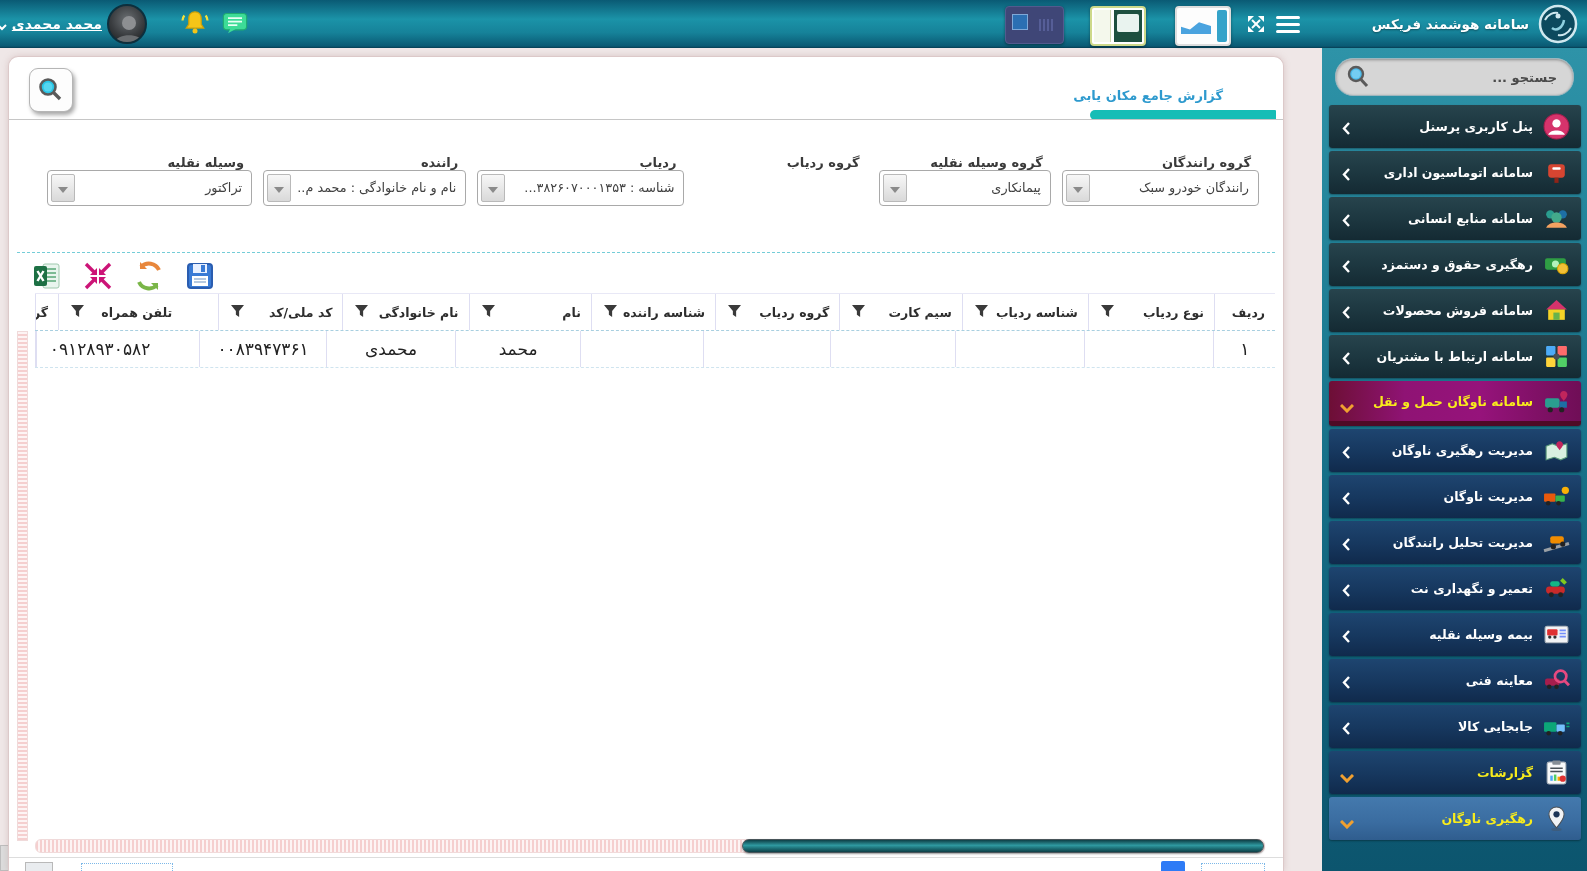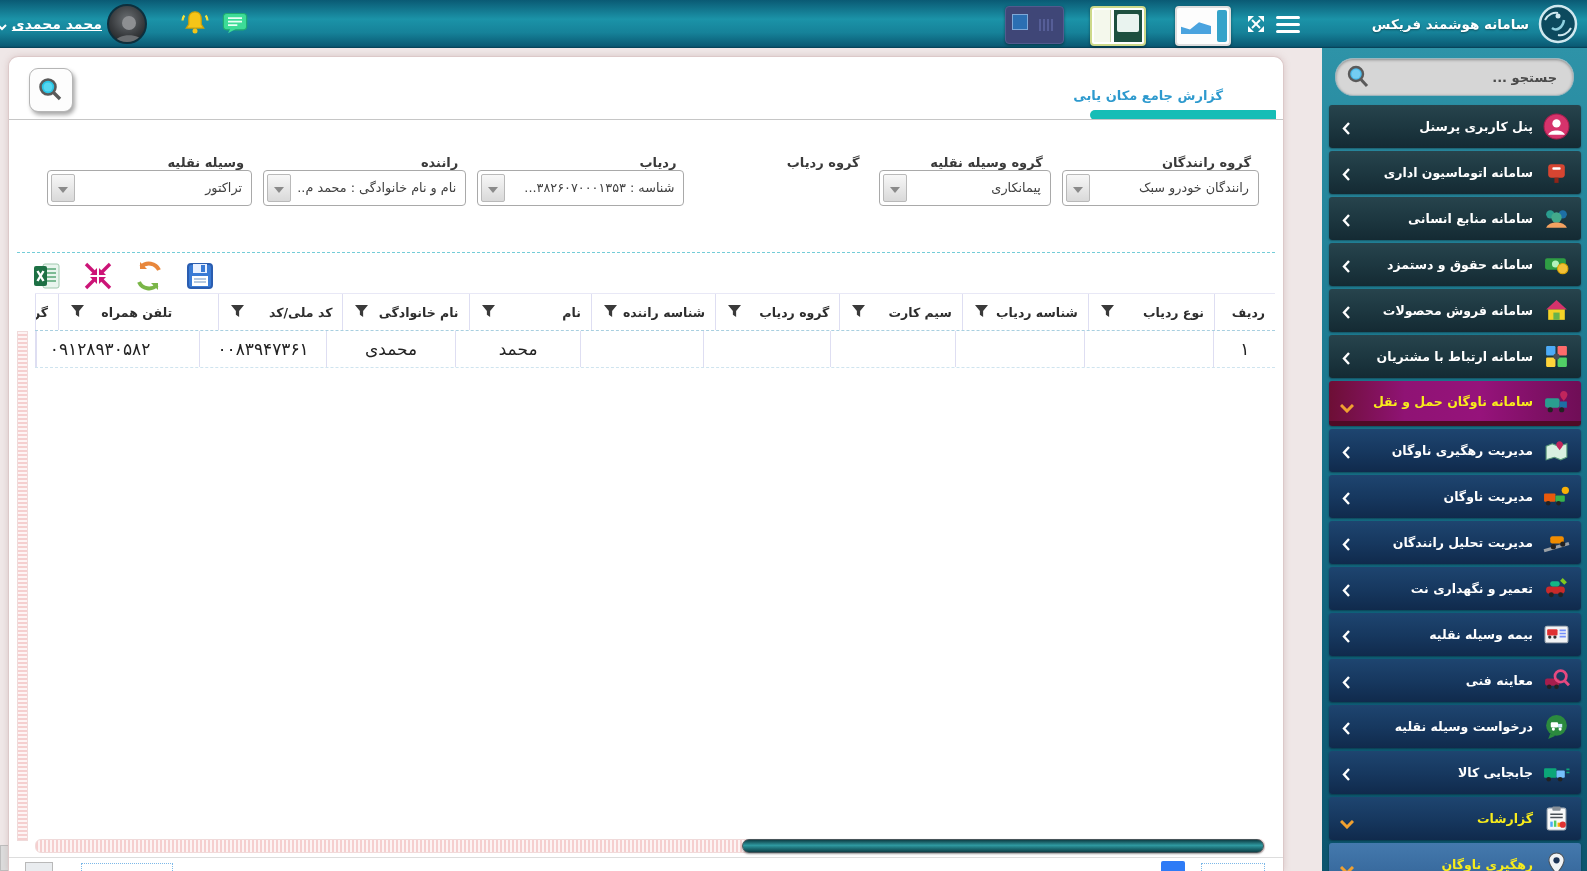--- a/index.html
+++ b/index.html
@@ -260,21 +260,21 @@
             <circle cx="19" cy="9" r="4" fill="#1d6fa5"></circle>
             <circle cx="13" cy="12" r="5" fill="#43aa8b"></circle>
             <path d="M3 22c2-7 18-7 20 0z" fill="#f4a261"></path>
           </svg></span>
     </div>
 
     <div class="sb-item m">
       <span class="chevL"><svg width="8" height="13" viewBox="0 0 8 13">
             <path d="M7 1 2 6.5l5 5.5" stroke="#fff" stroke-width="2.4" fill="none"></path>
           </svg></span>
-      <span class="sb-label">سامانه حقوق و دستمزد</span>
+      <span class="sb-label">رهگیری حقوق و دستمزد</span>
       <span class="sb-icon"><svg width="27" height="27" viewBox="0 0 26 26">
             <rect x="2" y="7" width="20" height="11" rx="2" fill="#2f9e44"></rect>
             <circle cx="12" cy="12.5" r="3.4" fill="#b2f2bb"></circle>
             <circle cx="19" cy="17" r="5" fill="#f2c037" stroke="#d9a404"></circle>
           </svg></span>
     </div>
 
     <div class="sb-item m">
       <span class="chevL"><svg width="8" height="13" viewBox="0 0 8 13">
             <path d="M7 1 2 6.5l5 5.5" stroke="#fff" stroke-width="2.4" fill="none"></path>
@@ -388,34 +388,20 @@
       <span class="sb-label">معاینه فنی</span>
       <span class="sb-icon"><svg width="27" height="27" viewBox="0 0 26 26">
             <rect x="2" y="11" width="14" height="7" rx="2" fill="#a61e4d"></rect>
             <circle cx="6" cy="19" r="2.2" fill="#222"></circle>
             <circle cx="13" cy="19" r="2.2" fill="#222"></circle>
             <circle cx="17" cy="9" r="5.5" fill="none" stroke="#e64980" stroke-width="2.6"></circle>
             <line x1="21" y1="13.5" x2="25" y2="17.5" stroke="#e64980" stroke-width="2.8"></line>
           </svg></span>
     </div>
 
-    <div class="sb-item s">
-      <span class="chevL"><svg width="8" height="13" viewBox="0 0 8 13">
-            <path d="M7 1 2 6.5l5 5.5" stroke="#fff" stroke-width="2.4" fill="none"></path>
-          </svg></span>
-      <span class="sb-label">درخواست وسیله نقلیه</span>
-      <span class="sb-icon"><svg width="27" height="27" viewBox="0 0 26 26">
-            <circle cx="13" cy="12" r="10" fill="#2b8a3e"></circle>
-            <path d="M7 20l-2 5 7-3z" fill="#2b8a3e"></path>
-            <rect x="7.5" y="9" width="7" height="5" rx="1" fill="#fff"></rect>
-            <rect x="14.5" y="10.5" width="4" height="3.5" fill="#d0ebff"></rect>
-            <circle cx="10" cy="15.5" r="1.5" fill="#fff"></circle>
-            <circle cx="16.5" cy="15.5" r="1.5" fill="#fff"></circle>
-          </svg></span>
-    </div>
 
     <div class="sb-item s">
       <span class="chevL"><svg width="8" height="13" viewBox="0 0 8 13">
             <path d="M7 1 2 6.5l5 5.5" stroke="#fff" stroke-width="2.4" fill="none"></path>
           </svg></span>
       <span class="sb-label">جابجایی کالا</span>
       <span class="sb-icon"><svg width="27" height="27" viewBox="0 0 26 26">
             <rect x="1" y="9" width="12" height="9" rx="1" fill="#0ca678"></rect>
             <rect x="13" y="11" width="8" height="7" rx="1" fill="#74c0fc"></rect>
             <circle cx="5.5" cy="19.5" r="2.2" fill="#222"></circle>

